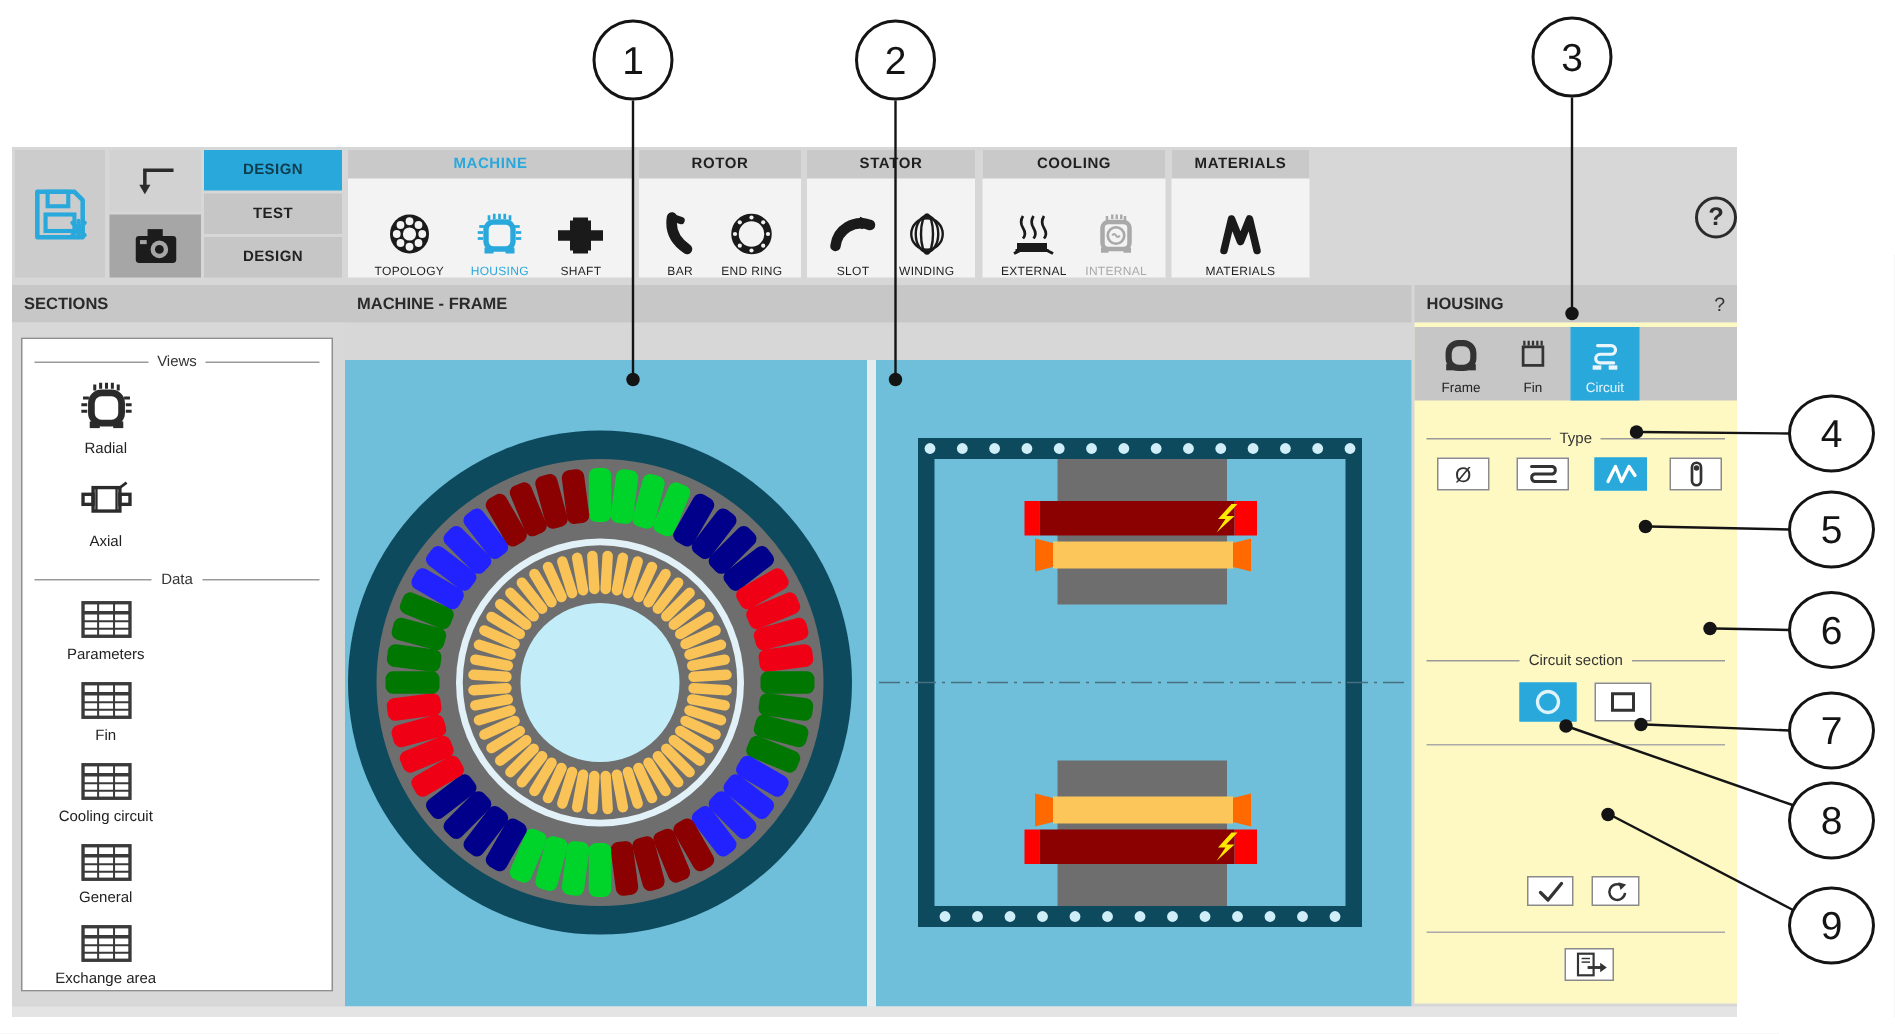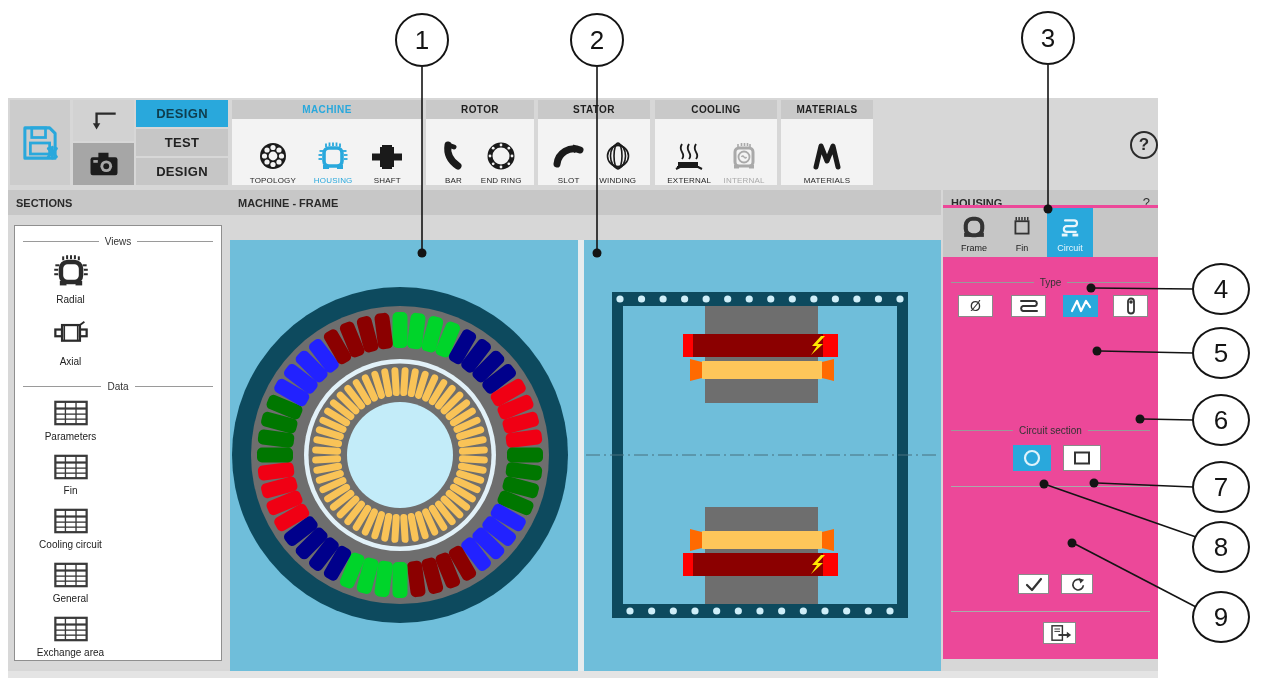--- a/index.html
+++ b/index.html
@@ -12,21 +12,21 @@
   .app { left:8px; top:98px; width:1150px; height:580px; background:#d7d7d7; }
   .app-bottom { left:0; top:573px; width:1150px; height:7px; background:#e4e4e4; }
 
   
   .toolbar { left:0; top:0; width:1150px; height:89px; background:#d7d7d7; }
   .tbtn { display:flex; align-items:center; justify-content:center; }
   .btn-save   { left:2px;  top:2px;  width:60px; height:85px; background:#cccccc; }
   .btn-undo   { left:65px; top:2px;  width:61px; height:41px; background:#d2d2d2; }
   .btn-camera { left:65px; top:45px; width:61px; height:42px; background:#a6a6a6; }
   .mode-btn { left:128px; width:92px; height:27px; display:flex; align-items:center; justify-content:center;
-              font-size:13px; font-weight:bold; letter-spacing:.3px; background:#c6c6c6; color:#222; cursor:default; }
+              font-size:10px; font-weight:bold; letter-spacing:.3px; background:#c6c6c6; color:#222; cursor:default; }
   .mode-btn.active { background:var(--accent); color:#0f3d4d; }
 
   .tgroup { top:2px; height:85px; background:#f3f3f3; }
   .tgroup-header { height:19px; background:#c9c9c9; display:flex; align-items:center; justify-content:center;
                    font-size:10px; font-weight:bold; color:#1f1f1f; letter-spacing:.4px; }
   .tgroup-header.active { color:var(--accent); }
   .tgroup-body { height:66px; display:flex; align-items:stretch; justify-content:space-evenly; }
   .titem { display:flex; flex-direction:column; align-items:center; justify-content:flex-end; padding-bottom:0; gap:2px; }
   .titem .tlabel { font-size:8px; color:#1f1f1f; letter-spacing:.2px; white-space:nowrap; }
   .titem.active .tlabel { color:var(--accent); }
@@ -53,21 +53,21 @@
   .tab { height:25px; display:flex; align-items:center; justify-content:center; font-size:10.5px; font-weight:bold;
          padding:0 16px; background:#c9c9c9; color:#222; margin-right:2px; cursor:default; }
   .tab.active { background:var(--accent); color:#fff; }
   .viewport { left:222px; top:142px; width:711px; height:431px; background:#e8eef0; }
   .vp-radial { left:0; top:0; width:348px; height:431px; background:var(--viewport-bg); }
   .vp-divider { left:348px; top:0; width:6px; height:431px; background:#e6ecee; }
   .vp-axial { left:354px; top:0; width:357px; height:431px; background:var(--viewport-bg); }
 
   
   .hp-head { left:935px; width:215px; justify-content:space-between; }
-  .hp-body { left:935px; top:107px; width:215px; height:454px; background:#ec4899; }
+  .hp-body { left:935px; top:117px; width:215px; height:454px; background:#fef9c3; }
   .hp-tabs { left:0; top:3px; width:215px; height:49px; background:#c6c6c6; display:flex; padding-left:8px; gap:2px; }
   .hp-tab { width:46px; height:49px; display:flex; flex-direction:column; align-items:center; justify-content:center; gap:2px; cursor:default; }
   .hp-tab .hlabel { font-size:9px; color:#222; }
   .hp-tab.active { background:var(--accent); }
   .hp-tab.active .hlabel { color:#eaf6fc; }
   .fieldset-label { display:flex; align-items:center; gap:6px; font-size:10px; color:#333; }
   .fieldset-label::before, .fieldset-label::after { content:""; flex:1; height:1px; background:#9a9a9a; }
   .sqbtn { background:#fff; border:1px solid #8a8a8a; display:flex; align-items:center; justify-content:center; cursor:default; }
   .sqbtn.active { background:var(--accent); border-color:var(--accent); }
   .hr { height:1px; background:#aaaaaa; }

